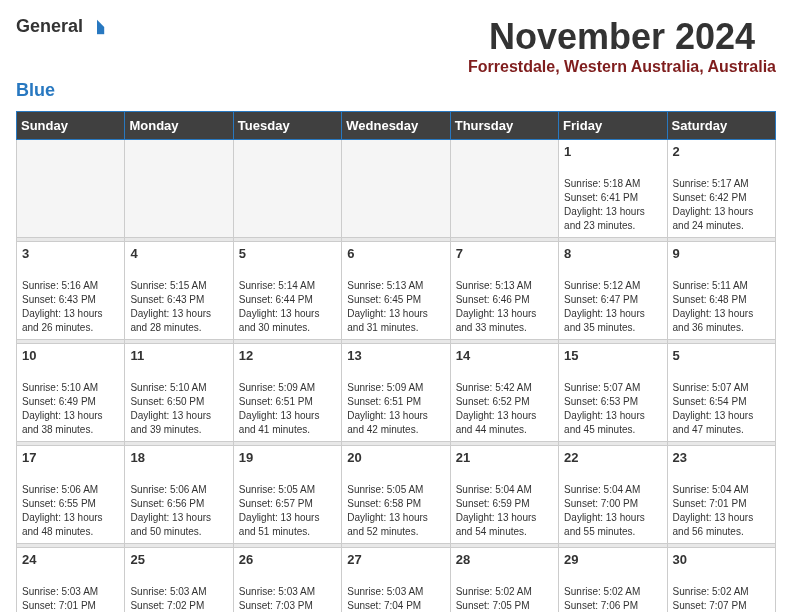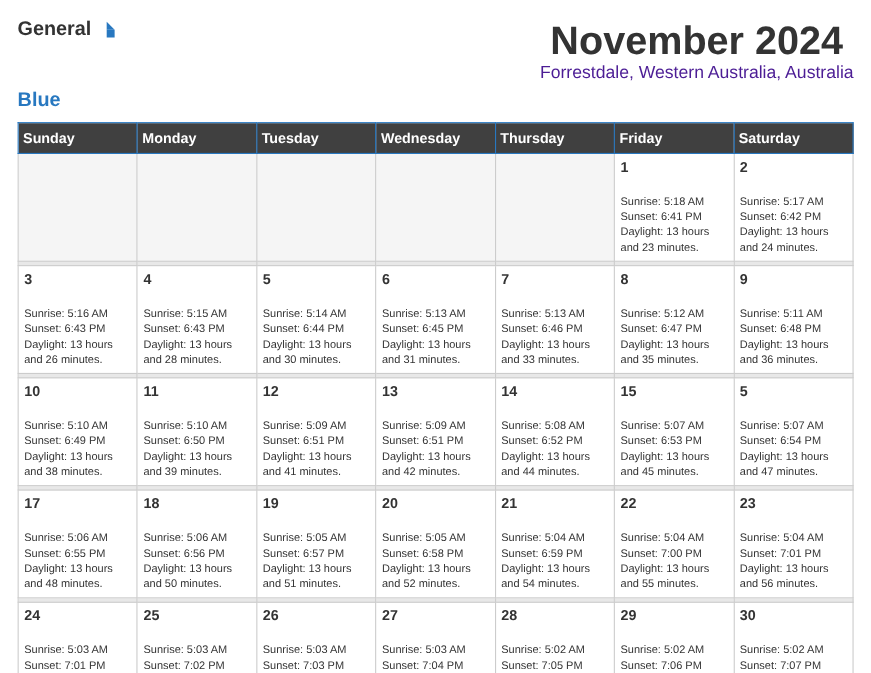--- a/index.html
+++ b/index.html
@@ -25,21 +25,22 @@
     .title-block {
       text-align: center;
     }
     .month-title {
       font-size: 36px;
       font-weight: bold;
       color: #333;
     }
     .location {
       font-size: 16px;
-      color: #4c1d95;
+      color: #7f1d1d;
+      font-weight: bold;
     }
     .calendar {
       width: 100%;
       border-collapse: collapse;
     }
     .calendar th {
       background: #404040;
       color: #fff;
       font-size: 13px;
       font-weight: bold;
@@ -229,21 +230,21 @@
         </td>
         <td>
           <span class="day-num">13</span>
           <div class="day-info" style="white-space: pre-line;">Sunrise: 5:09 AM
 Sunset: 6:51 PM
 Daylight: 13 hours
 and 42 minutes.</div>
         </td>
         <td>
           <span class="day-num">14</span>
-          <div class="day-info" style="white-space: pre-line;">Sunrise: 5:08 AM
+          <div class="day-info" style="white-space: pre-line;">Sunrise: 5:42 AM
 Sunset: 6:52 PM
 Daylight: 13 hours
 and 44 minutes.</div>
         </td>
         <td>
           <span class="day-num">15</span>
           <div class="day-info" style="white-space: pre-line;">Sunrise: 5:07 AM
 Sunset: 6:53 PM
 Daylight: 13 hours
 and 45 minutes.</div>

